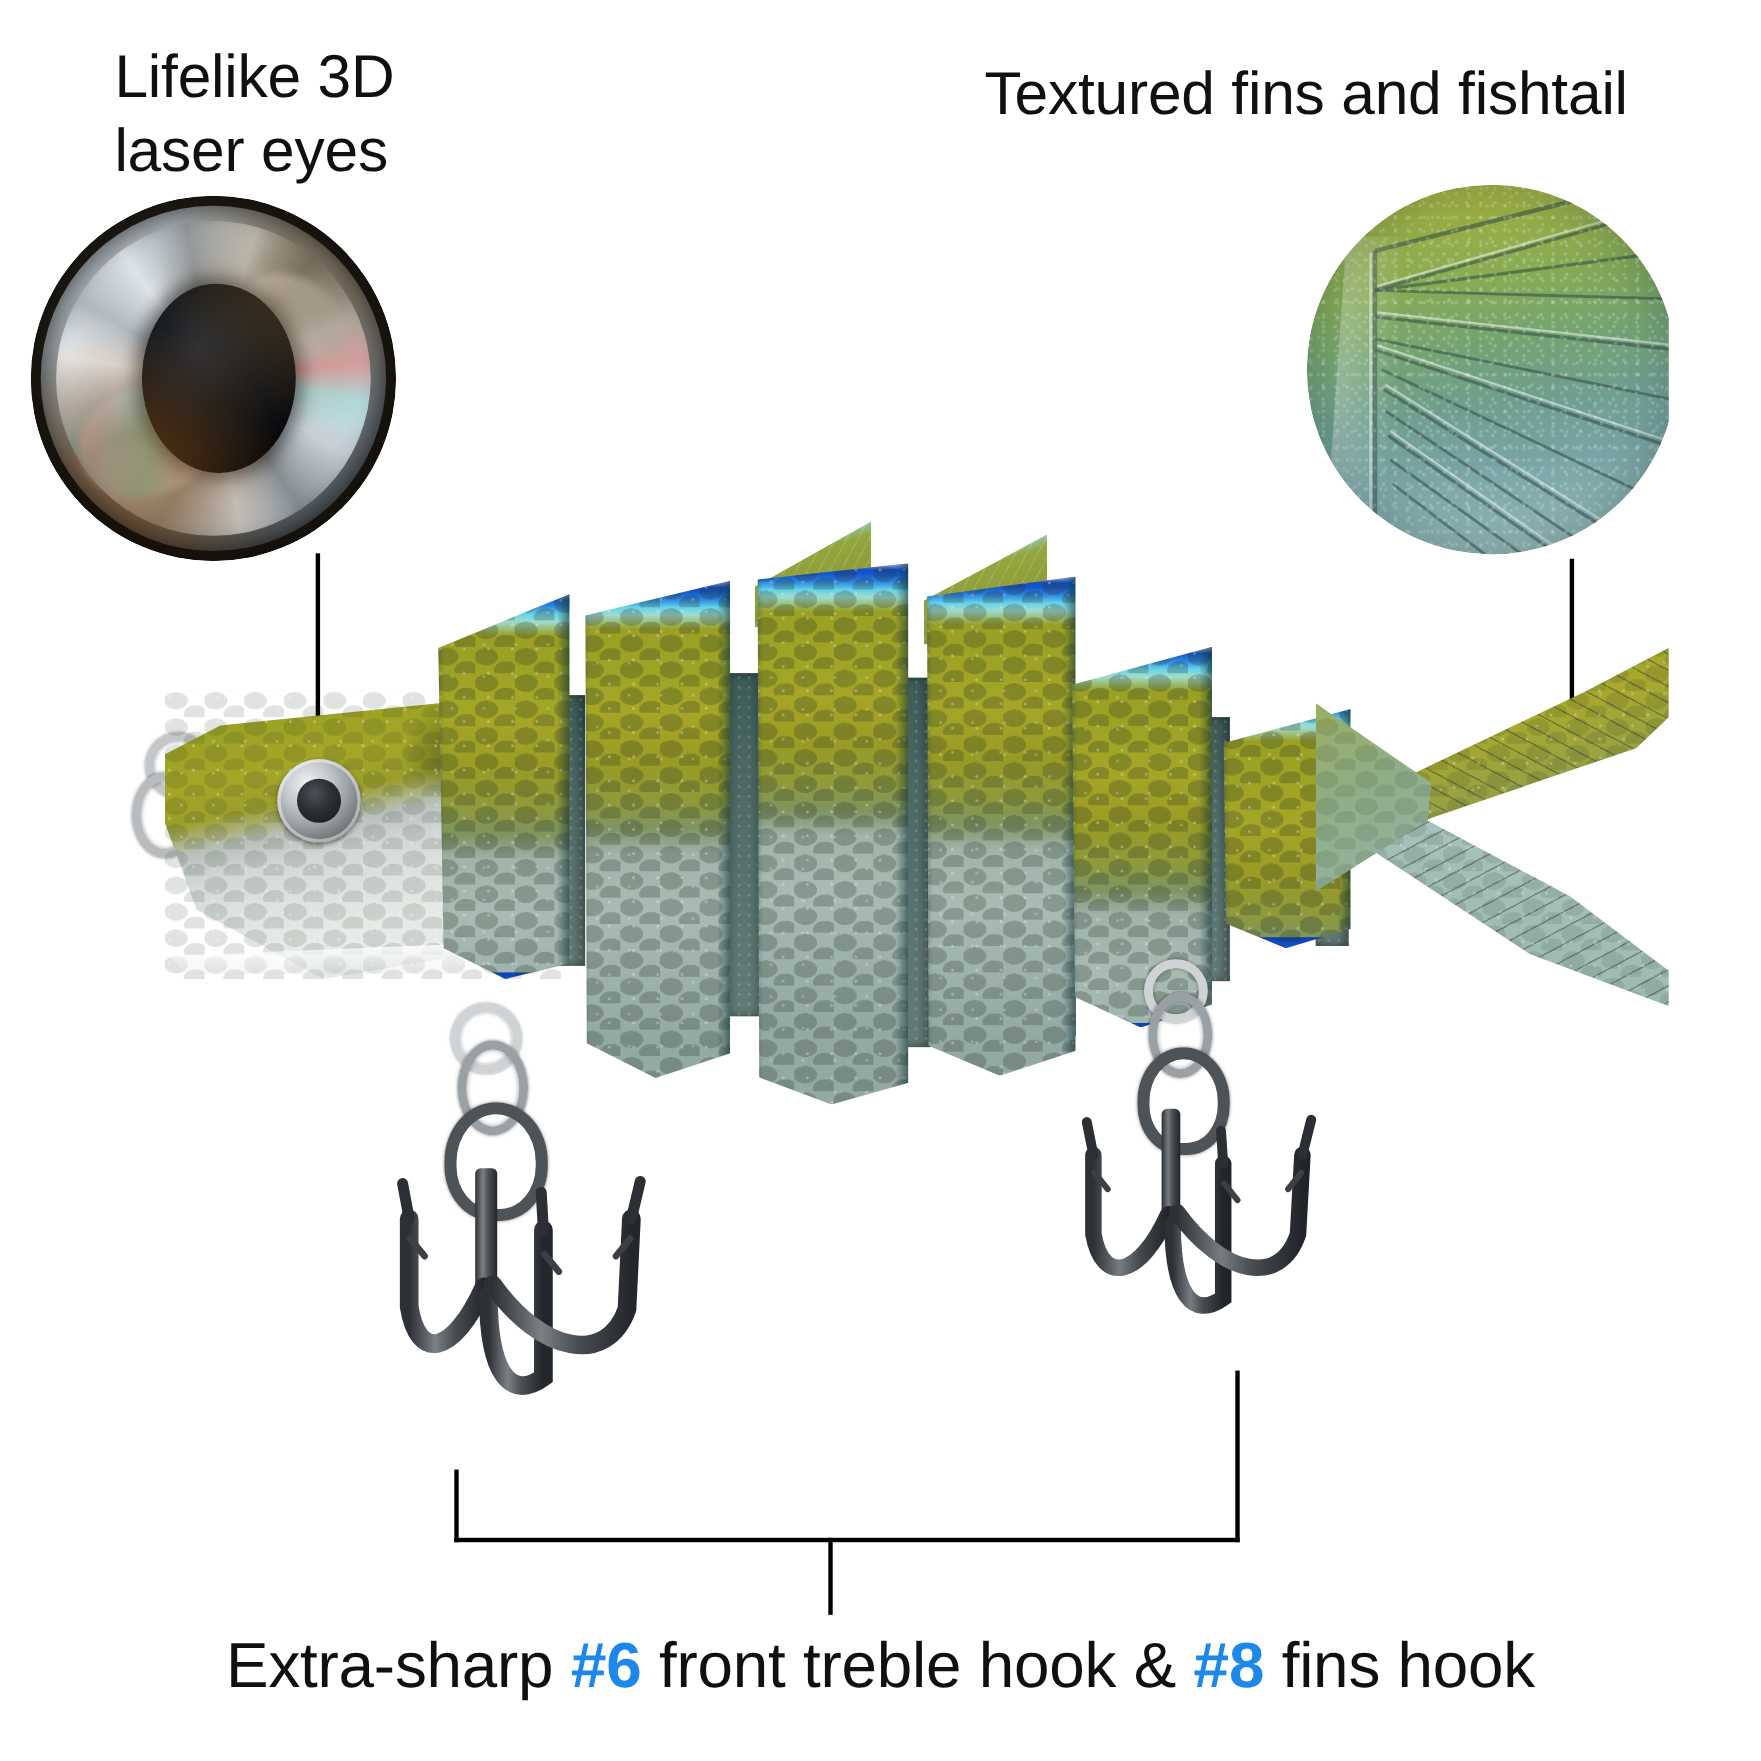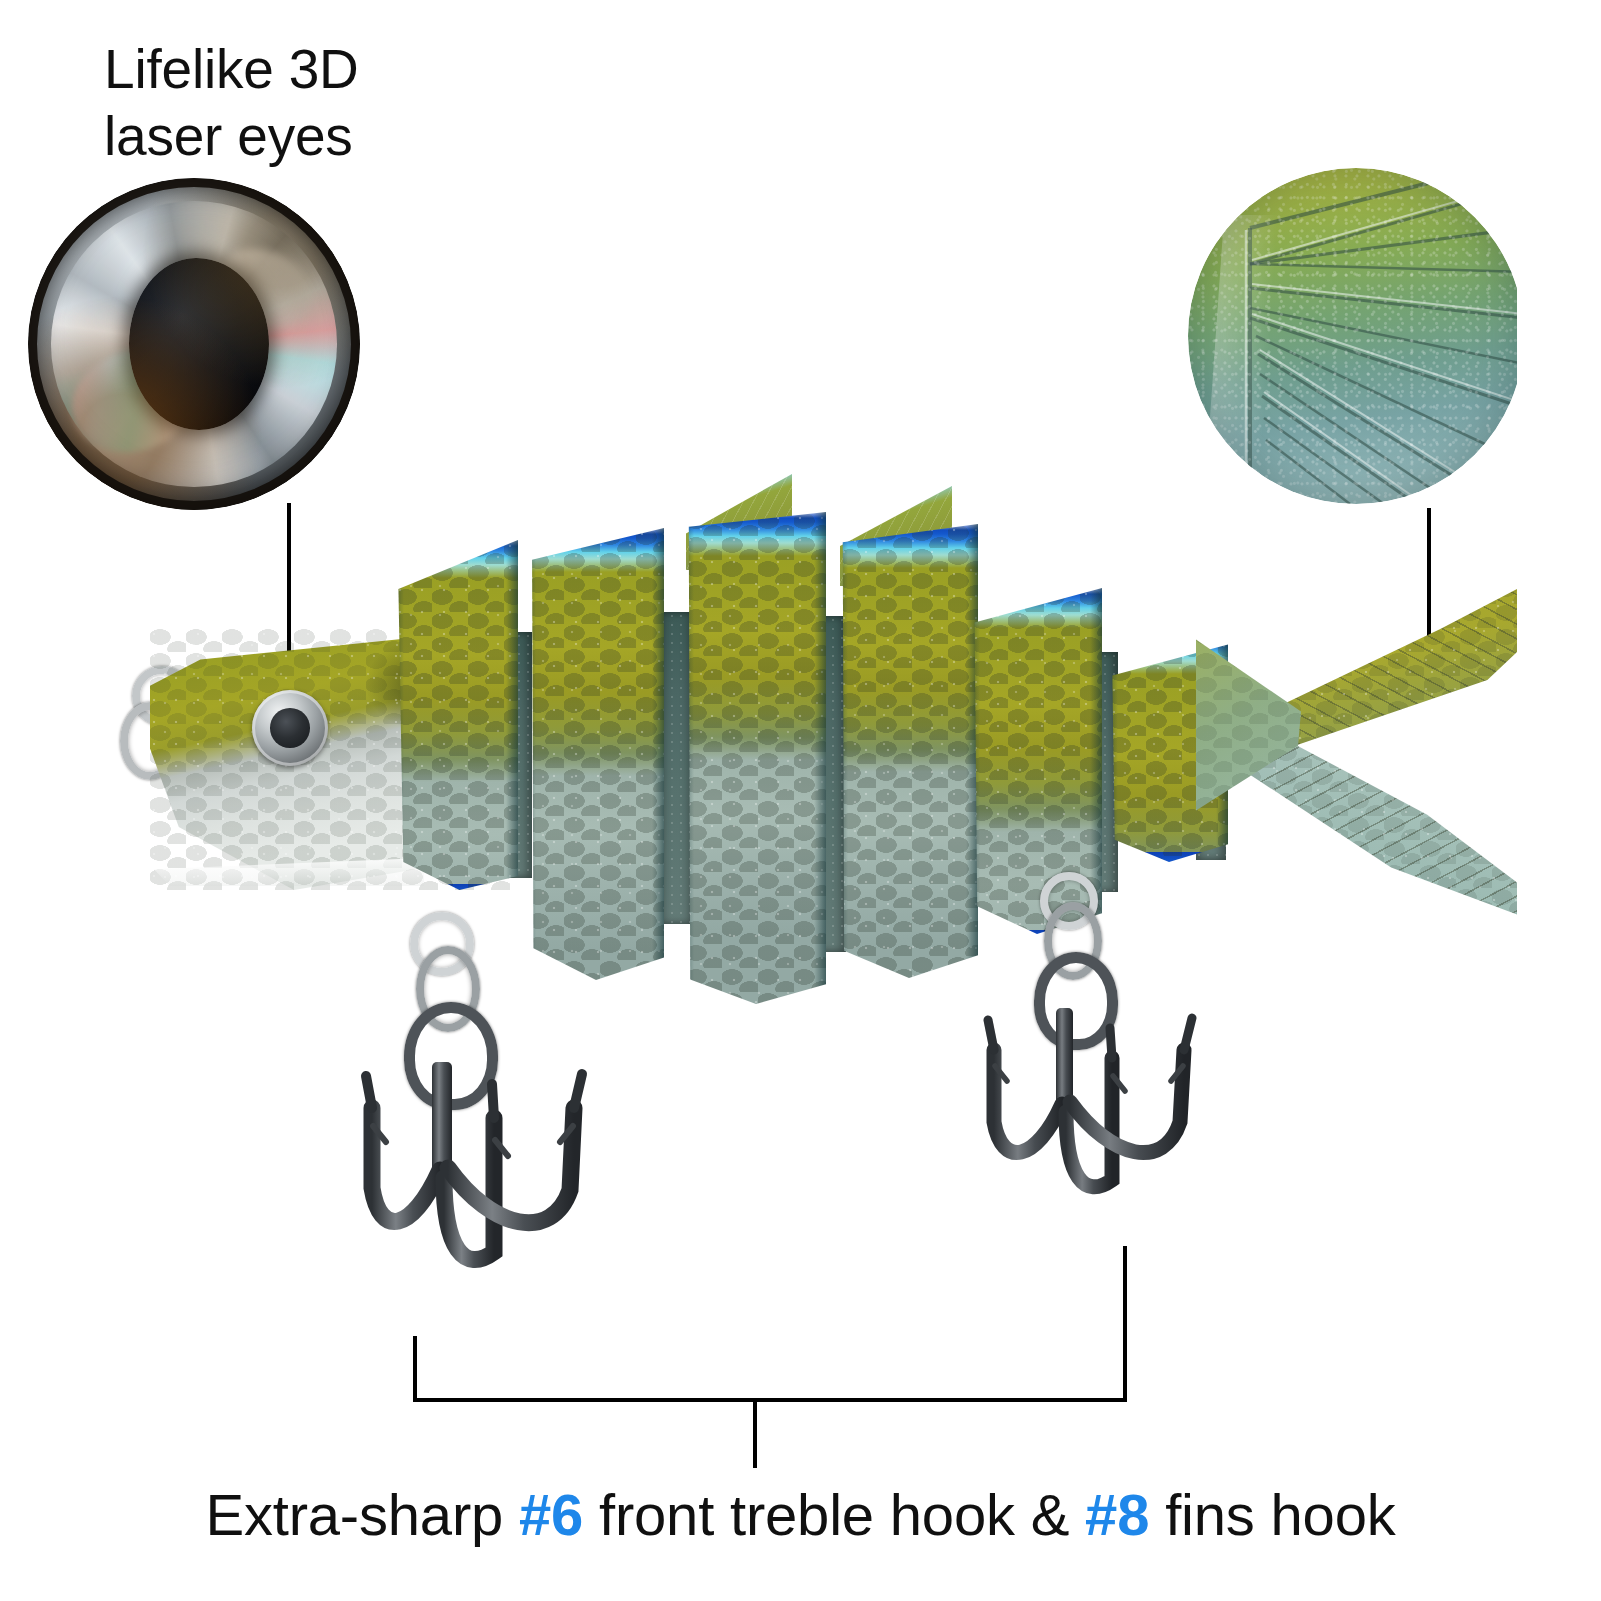--- a/index.html
+++ b/index.html
@@ -278,20 +278,21 @@
   svg.hk{ position:absolute; overflow:visible; }
 </style>
 </head>
 <body>
 
 <div id="stage">
 
   <div class="caption" id="cap-eye">Lifelike 3D
 laser eyes</div>
 
+  <div class="caption" id="cap-fin">Textured fins and fishtail</div>
 
   <div class="caption" id="cap-hook"><span>Extra-sharp </span><span class="hl">#6</span><span> front treble hook &amp; </span><span class="hl">#8</span><span> fins hook</span></div>
 
   <div class="lead" id="lead-eye"></div>
   <div class="lead" id="lead-fin"></div>
   <div class="lead" id="lead-hook-left"></div>
   <div class="lead" id="lead-hook-right"></div>
   <div class="lead" id="lead-hook-bar"></div>
   <div class="lead" id="lead-hook-stem"></div>
 

